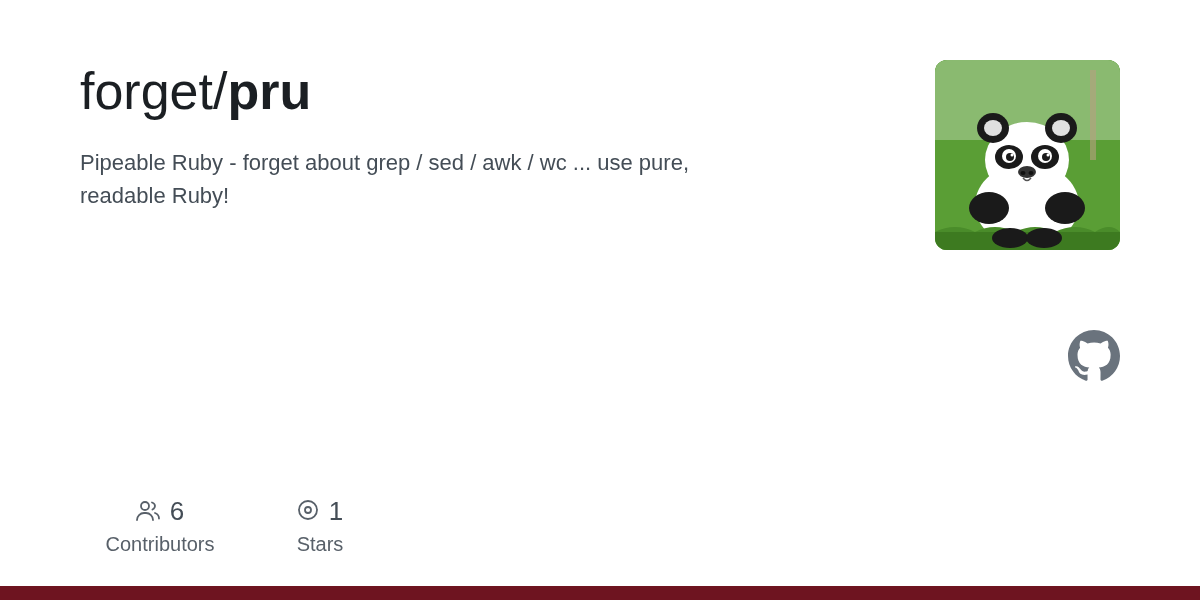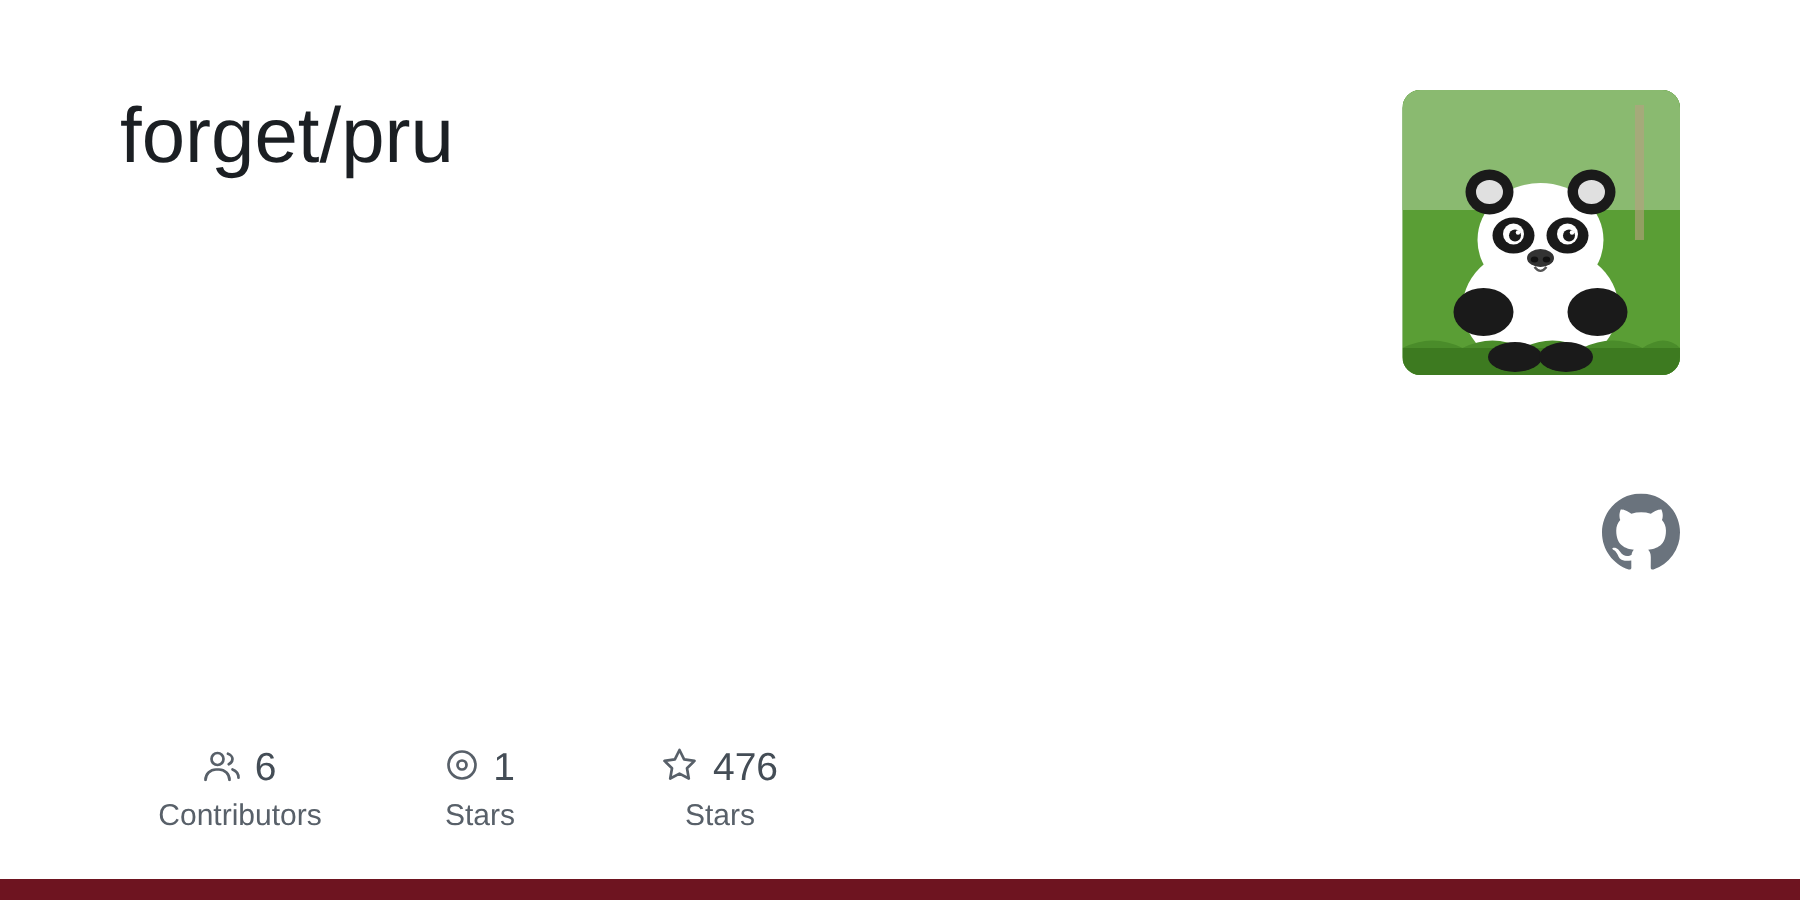--- a/index.html
+++ b/index.html
@@ -35,21 +35,21 @@
 
     .repo-title {
       font-size: 52px;
       font-weight: 300;
       color: #1b1f23;
       line-height: 1.2;
       margin-bottom: 24px;
     }
 
     .repo-title strong {
-      font-weight: 400;
+      font-weight: 700;
     }
 
     .repo-description {
       font-size: 22px;
       color: #444d56;
       line-height: 1.5;
       max-width: 700px;
     }
 
     .right-section {
@@ -124,20 +124,21 @@
     }
   </style>
 </head>
 <body>
 
 <div class="main-content">
   <div class="left-section">
     <h1 class="repo-title">
       <span>forget</span><span>/</span><strong>pru</strong>
     </h1>
+    <p class="repo-description">Pipeable Ruby - forget about grep / sed / awk / wc ... use pure, readable Ruby!</p>
   </div>
 
   <div class="right-section">
     <div class="panda-container">
       <svg viewBox="0 0 185 190" xmlns="http://www.w3.org/2000/svg" width="185" height="190">
 
         <rect x="0" y="0" width="185" height="190" fill="#5a9e35"></rect>
         <rect x="0" y="0" width="185" height="80" fill="#8aba70"></rect>
 
         <rect x="155" y="10" width="6" height="90" fill="#b8a080" opacity="0.6"></rect>
@@ -211,27 +212,16 @@
         <svg width="22" height="22" viewBox="0 0 22 22" fill="none" xmlns="http://www.w3.org/2000/svg">
           <circle cx="11" cy="11" r="9" stroke="#586069" stroke-width="1.8" fill="none"></circle>
           <circle cx="11" cy="11" r="3" stroke="#586069" stroke-width="1.8" fill="none"></circle>
         </svg>
       </span>
       <span class="stat-number">1</span>
     </div>
     <span class="stat-label">Stars</span>
   </div>
 
-  <div class="stat-item">
-    <div class="stat-top">
-      <span class="stat-icon">
-        <svg width="24" height="23" viewBox="0 0 24 23" fill="none" xmlns="http://www.w3.org/2000/svg">
-          <polygon points="12,2 15.09,8.26 22,9.27 17,14.14 18.18,21.02 12,17.77 5.82,21.02 7,14.14 2,9.27 8.91,8.26" stroke="#586069" stroke-width="1.8" stroke-linejoin="round" fill="none"></polygon>
-        </svg>
-      </span>
-      <span class="stat-number">476</span>
-    </div>
-    <span class="stat-label">Stars</span>
-  </div>
 
 </div>
 
 <div class="bottom-bar"></div>
 
 </body></html>

